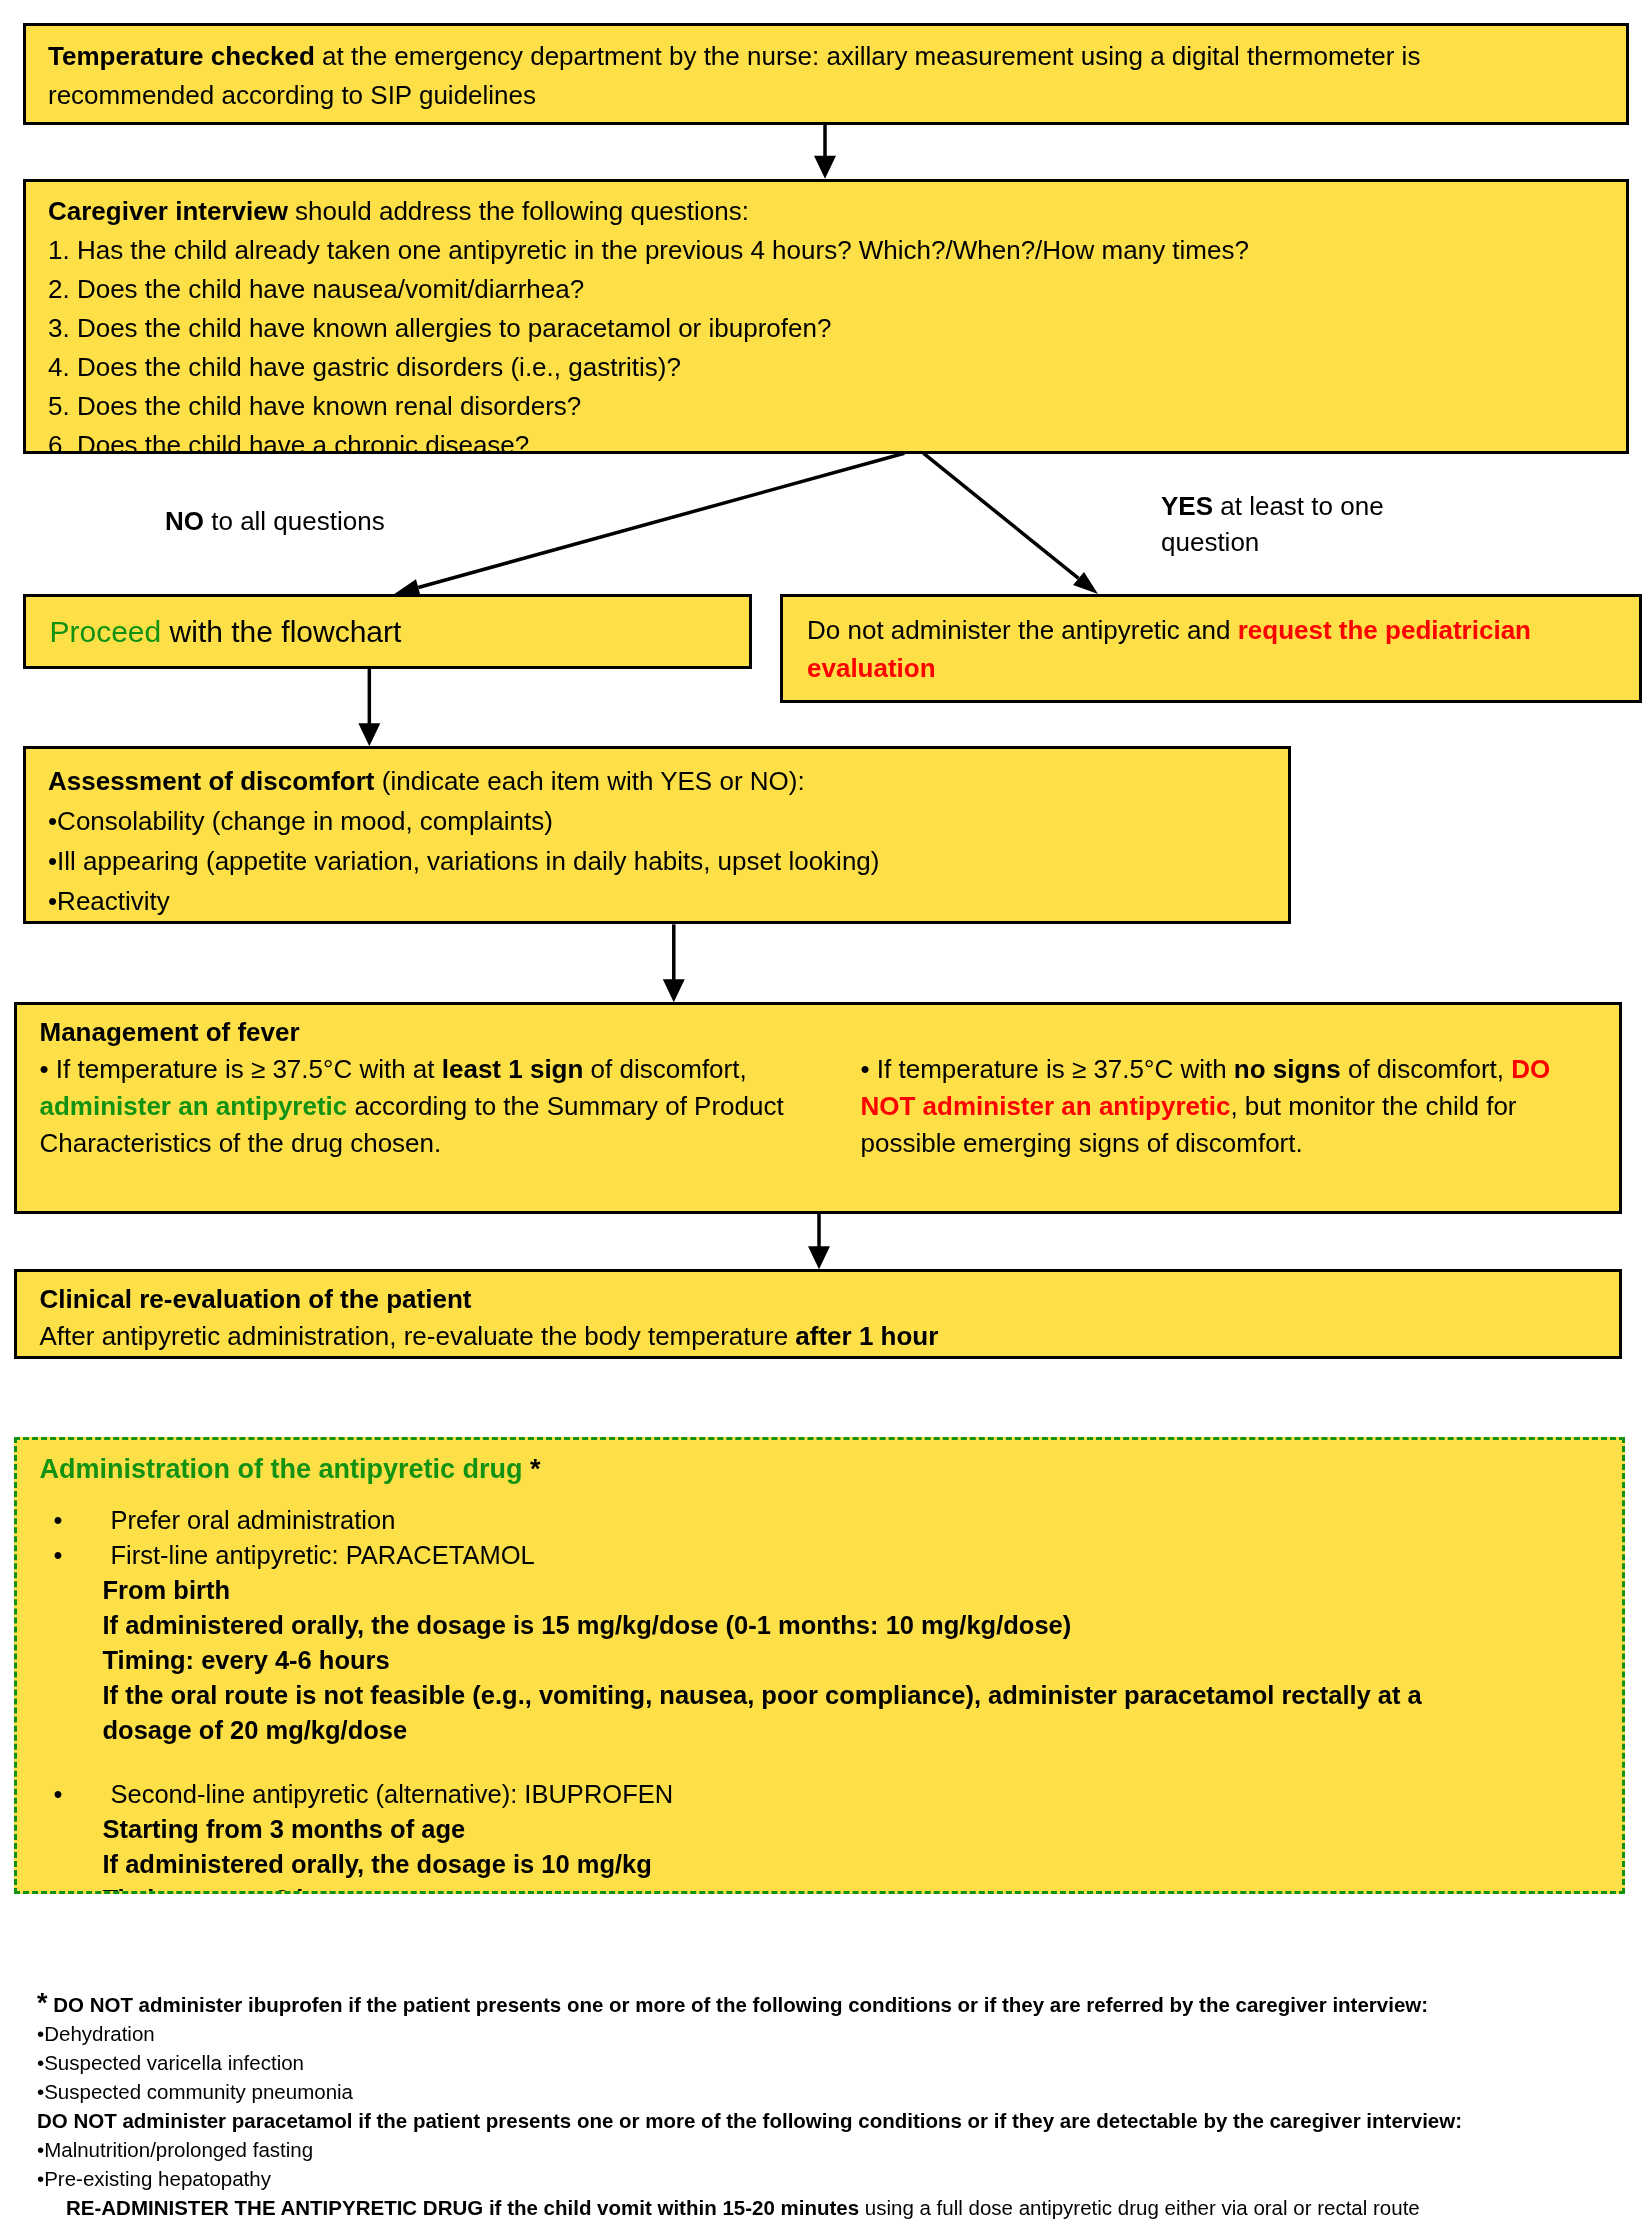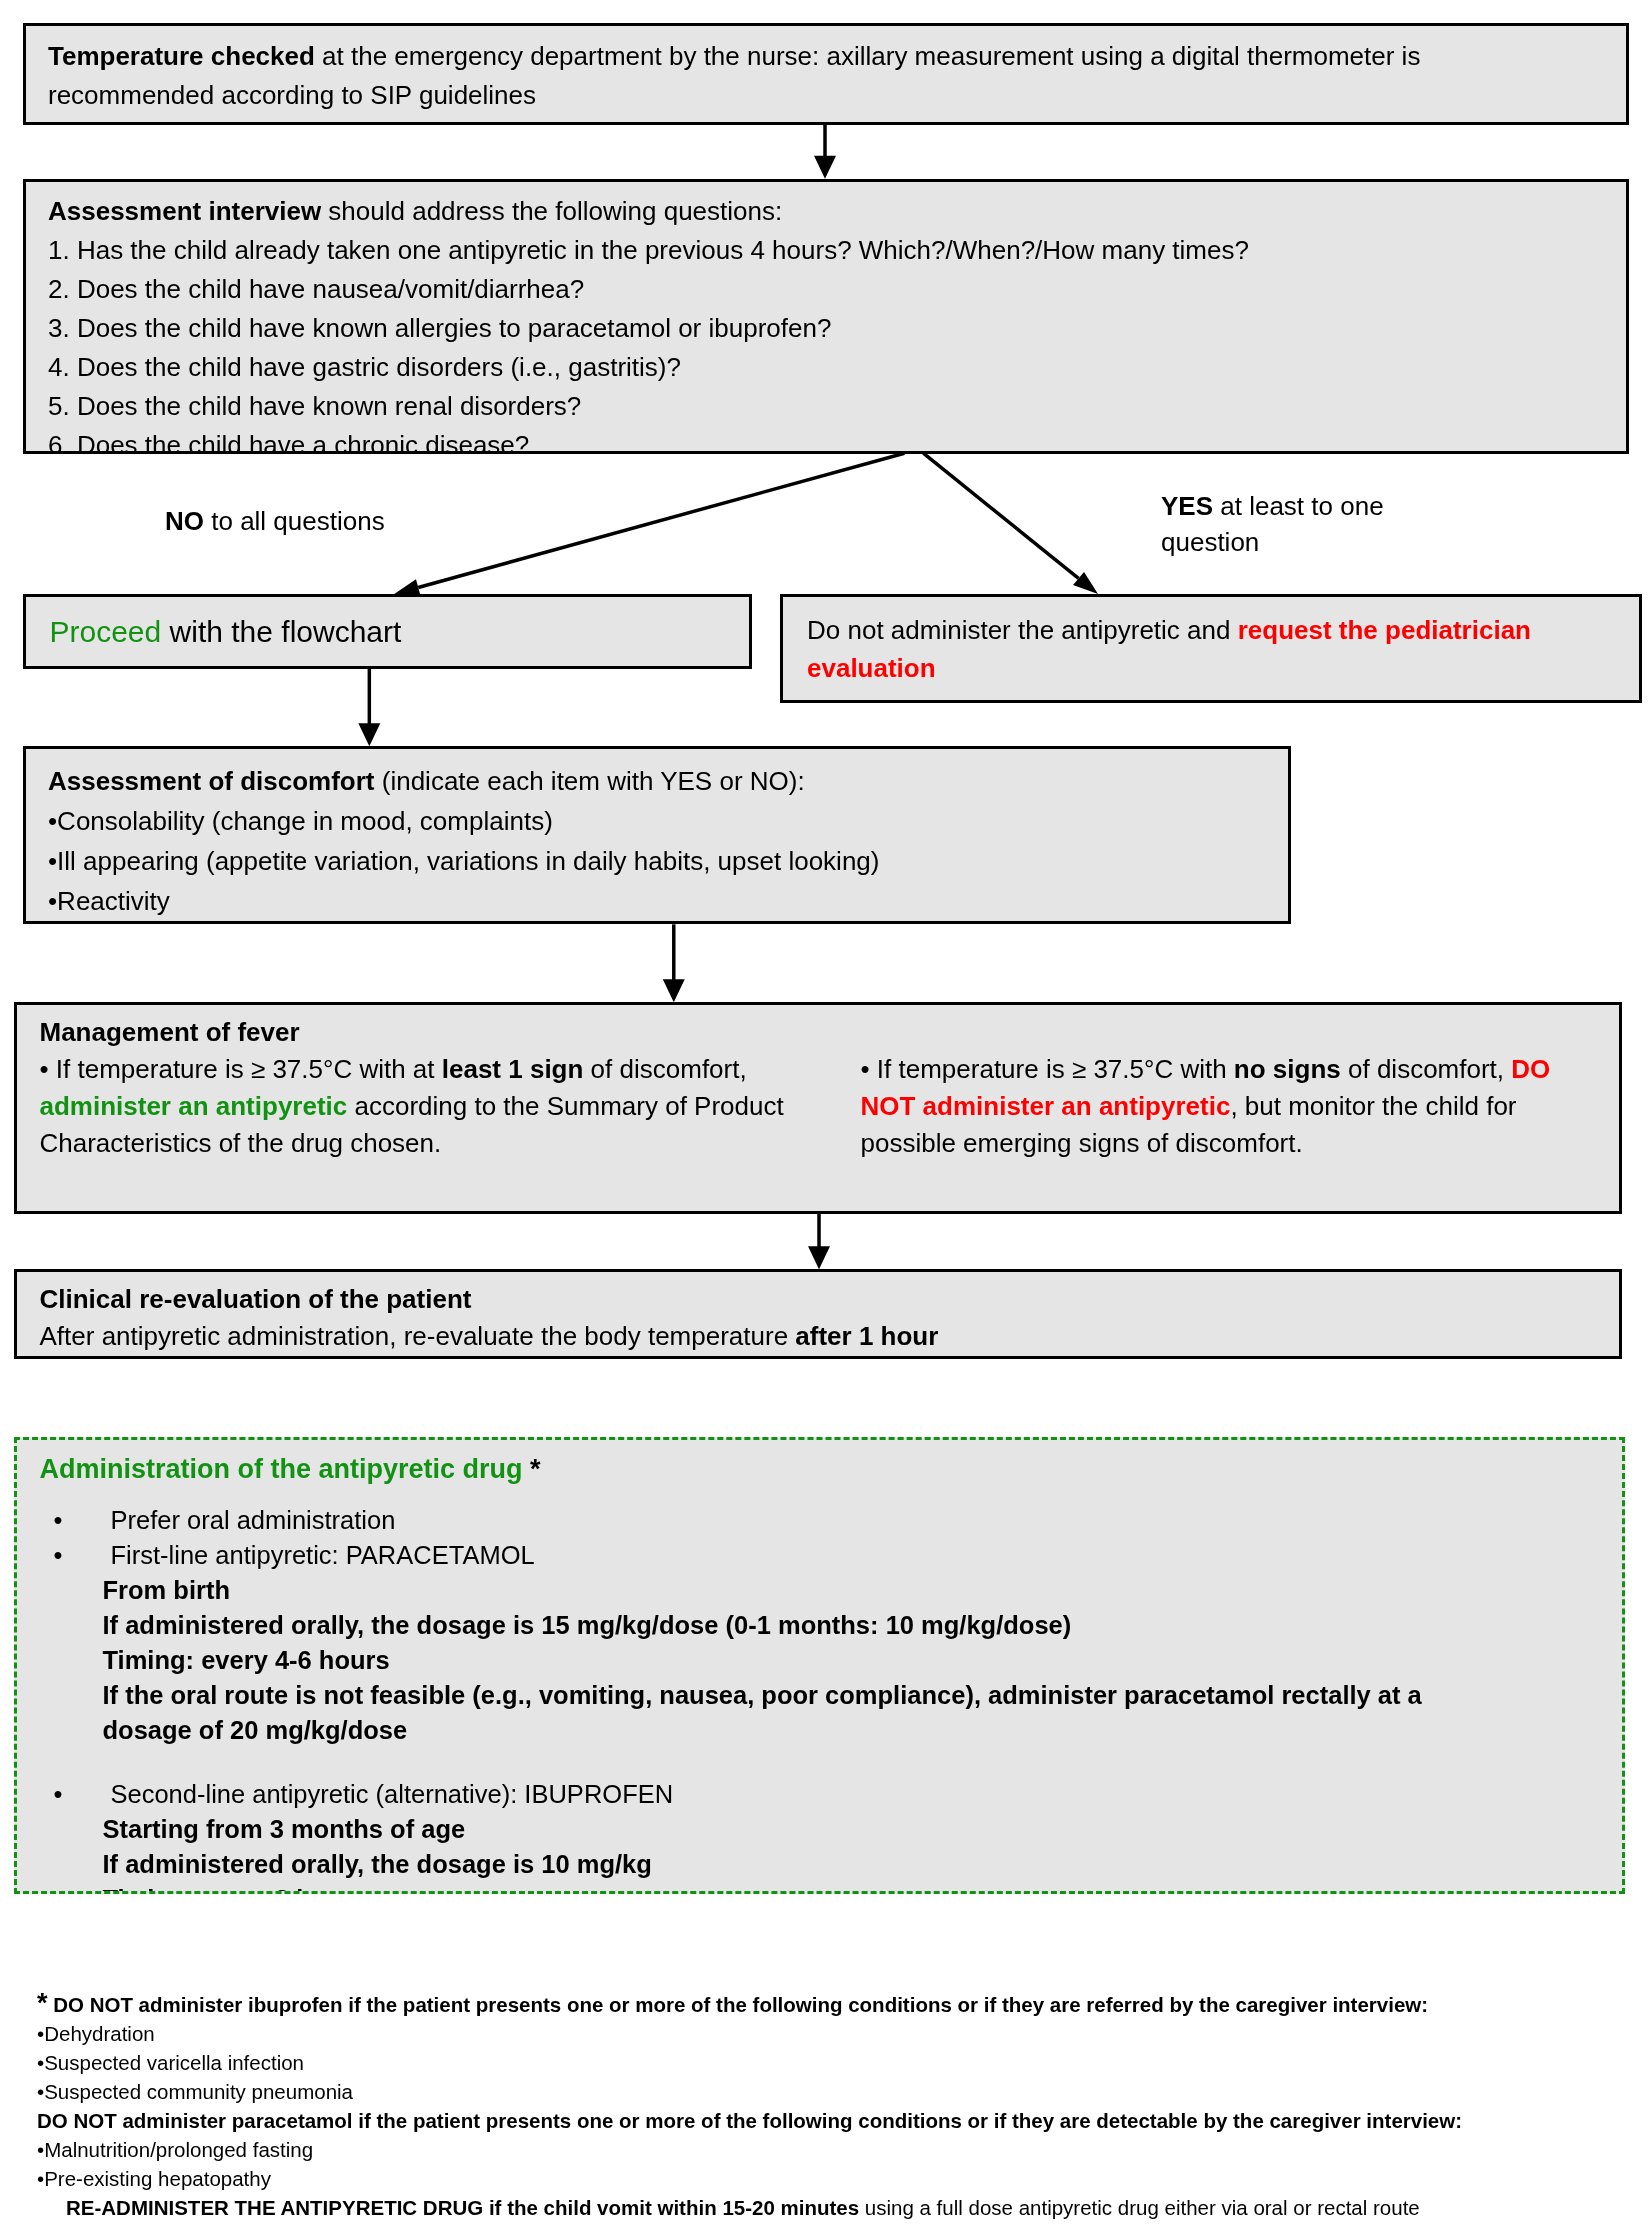--- a/index.html
+++ b/index.html
@@ -9,21 +9,21 @@
     height:2227px;
     background:#ffffff;
     font-family:"Liberation Sans", sans-serif;
     color:#000;
     overflow:hidden;
   }
   .box{
     position:absolute;
     box-sizing:border-box;
     border:3.5px solid #000;
-    background:#e5e5e5;
+    background:#fde047;
     overflow:hidden;
   }
   .b{font-weight:bold;}
   .green{color:#129212;}
   .red{color:#FF0000;}
   #arrow-layer{position:absolute;left:0;top:0;width:1650px;height:2227px;}
 
   #box-temperature{left:22.5px;top:22.5px;width:1606px;height:102px;font-size:26px;line-height:39px;padding:11px 30px 0 22.5px;}
   #box-temperature .inner{max-width:1448px;}
 
@@ -92,21 +92,21 @@
       <line x1="1641" y1="2432" x2="1641" y2="2500" stroke="#000" stroke-width="7"></line>
       <polygon points="1641,2543 1619,2497 1663,2497" fill="#000"></polygon>
     </g>
   </svg>
 
   <div class="box" id="box-temperature">
     <div class="inner"><span class="b">Temperature checked</span><span> at the emergency department by the nurse: axillary measurement using a digital thermometer is recommended according to SIP guidelines</span></div>
   </div>
 
   <div class="box" id="box-interview">
-    <div><span class="b">Assessment interview</span><span> should address the following questions:</span></div>
+    <div><span class="b">Caregiver interview</span><span> should address the following questions:</span></div>
     <div>1. Has the child already taken one antipyretic in the previous 4 hours? Which?/When?/How many times?</div>
     <div>2. Does the child have nausea/vomit/diarrhea?</div>
     <div>3. Does the child have known allergies to paracetamol or ibuprofen?</div>
     <div>4. Does the child have gastric disorders (i.e., gastritis)?</div>
     <div>5. Does the child have known renal disorders?</div>
     <div>6. Does the child have a chronic disease?</div>
   </div>
 
   <div class="branch-label" id="label-no"><span class="b">NO</span><span> to all questions</span></div>
   <div class="branch-label" id="label-yes"><span class="b">YES</span><span> at least to one question</span></div>

